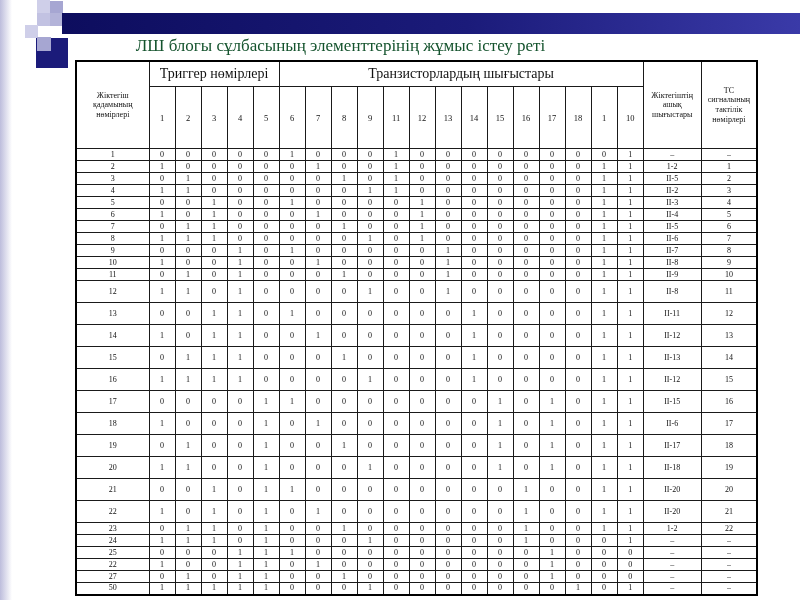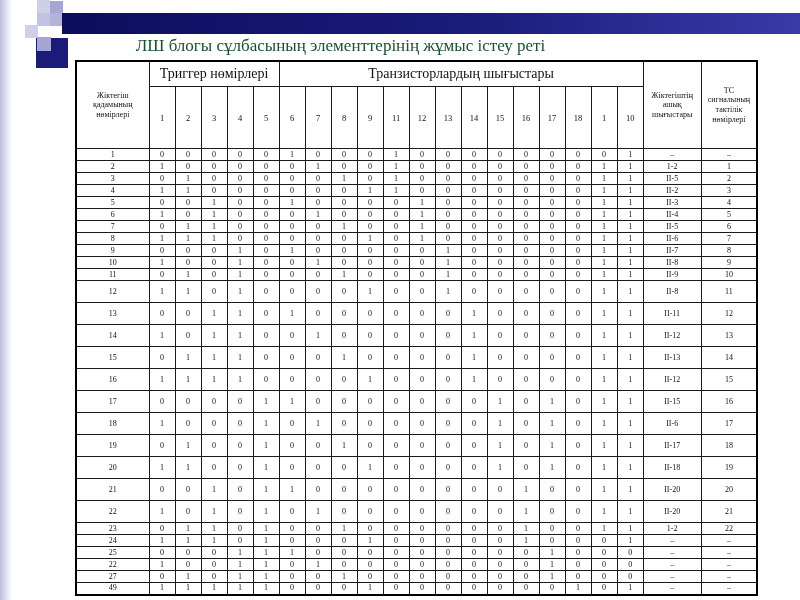--- a/index.html
+++ b/index.html
@@ -754,21 +754,21 @@
           <td>0</td>
           <td>0</td>
           <td>1</td>
           <td>0</td>
           <td>0</td>
           <td>0</td>
           <td>–</td>
           <td>–</td>
         </tr>
         <tr class="rh-s">
-          <td>49</td>
+          <td>50</td>
           <td>1</td>
           <td>1</td>
           <td>1</td>
           <td>1</td>
           <td>1</td>
           <td>0</td>
           <td>0</td>
           <td>0</td>
           <td>1</td>
           <td>0</td>

